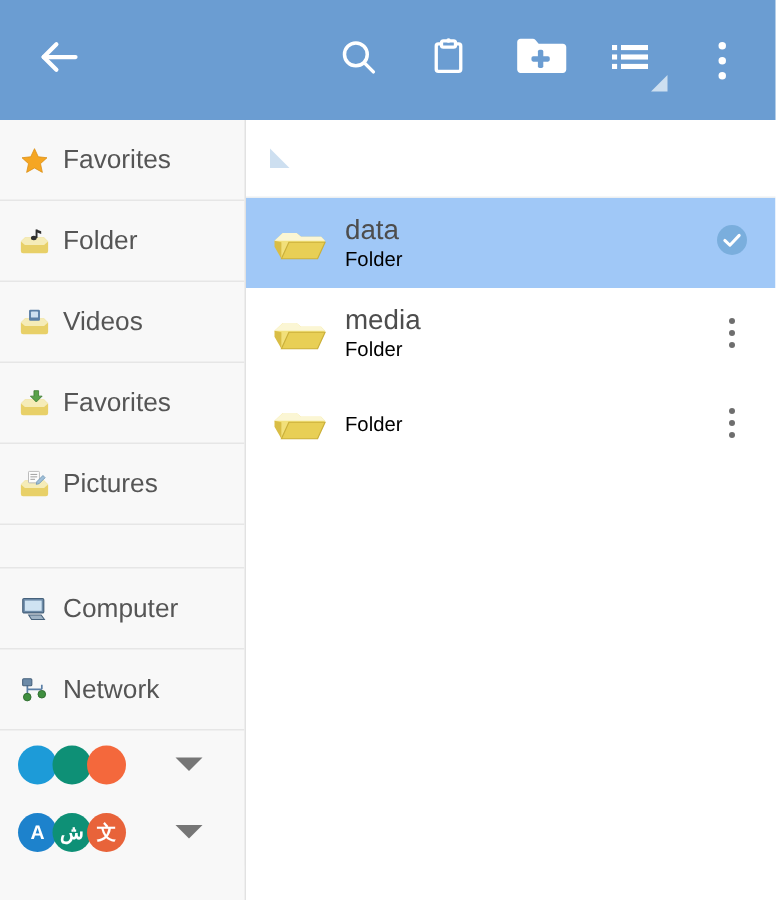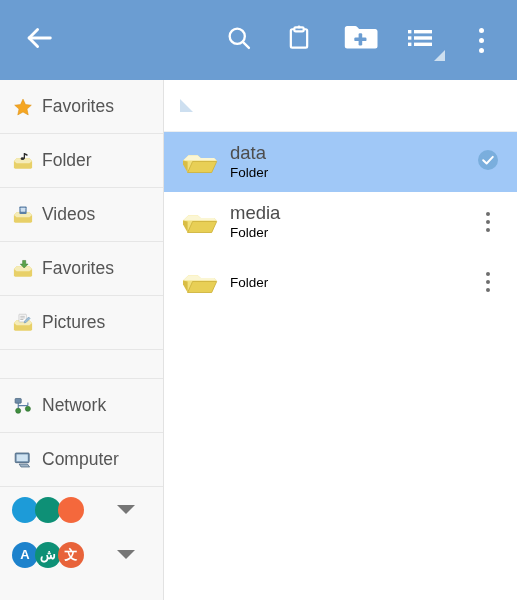--- a/index.html
+++ b/index.html
@@ -374,38 +374,38 @@
           </svg>
         </span>
         <span class="side-label">Pictures</span>
       </div>
 
       <div class="side-gap"></div>
 
       <div class="side-item">
         <span class="side-icon">
           <svg width="21" height="20" viewBox="0 0 24 22">
+            <rect x="2.5" y="3" width="16" height="11" rx="1" fill="#6d8ba8" stroke="#46617b" stroke-width="0.9"></rect>
+            <rect x="4.1" y="4.6" width="12.8" height="7.8" fill="#cfe3f2"></rect>
+            <path d="M7 15.6h9.5l2.5 3.4H9.2z" fill="#9fb3c5" stroke="#46617b" stroke-width="0.8"></path>
+          </svg>
+        </span>
+        <span class="side-label">Computer</span>
+      </div>
+
+      <div class="side-item">
+        <span class="side-icon">
+          <svg width="21" height="20" viewBox="0 0 24 22">
             <path d="M6 7v7M6 10.5h11M17 7v3.5" stroke="#5b7fa6" stroke-width="1.3" fill="none"></path>
             <rect x="2.4" y="2.4" width="7" height="5.4" rx="0.8" fill="#6d8ba8" stroke="#46617b" stroke-width="0.8"></rect>
             <circle cx="5.9" cy="16.4" r="2.9" fill="#3f8f3f" stroke="#2e6b2e" stroke-width="0.7"></circle>
             <circle cx="17" cy="14.2" r="2.9" fill="#3f8f3f" stroke="#2e6b2e" stroke-width="0.7"></circle>
           </svg>
         </span>
         <span class="side-label">Network</span>
-      </div>
-
-      <div class="side-item">
-        <span class="side-icon">
-          <svg width="21" height="20" viewBox="0 0 24 22">
-            <rect x="2.5" y="3" width="16" height="11" rx="1" fill="#6d8ba8" stroke="#46617b" stroke-width="0.9"></rect>
-            <rect x="4.1" y="4.6" width="12.8" height="7.8" fill="#cfe3f2"></rect>
-            <path d="M7 15.6h9.5l2.5 3.4H9.2z" fill="#9fb3c5" stroke="#46617b" stroke-width="0.8"></path>
-          </svg>
-        </span>
-        <span class="side-label">Computer</span>
       </div>
 
       <div class="circle-row">
         <span class="circles">
           <span class="circ" style="background:#1d9bd8"></span>
           <span class="circ" style="background:#0e9076"></span>
           <span class="circ" style="background:#f4683c"></span>
         </span>
         <span class="caret-down"></span>
       </div>

